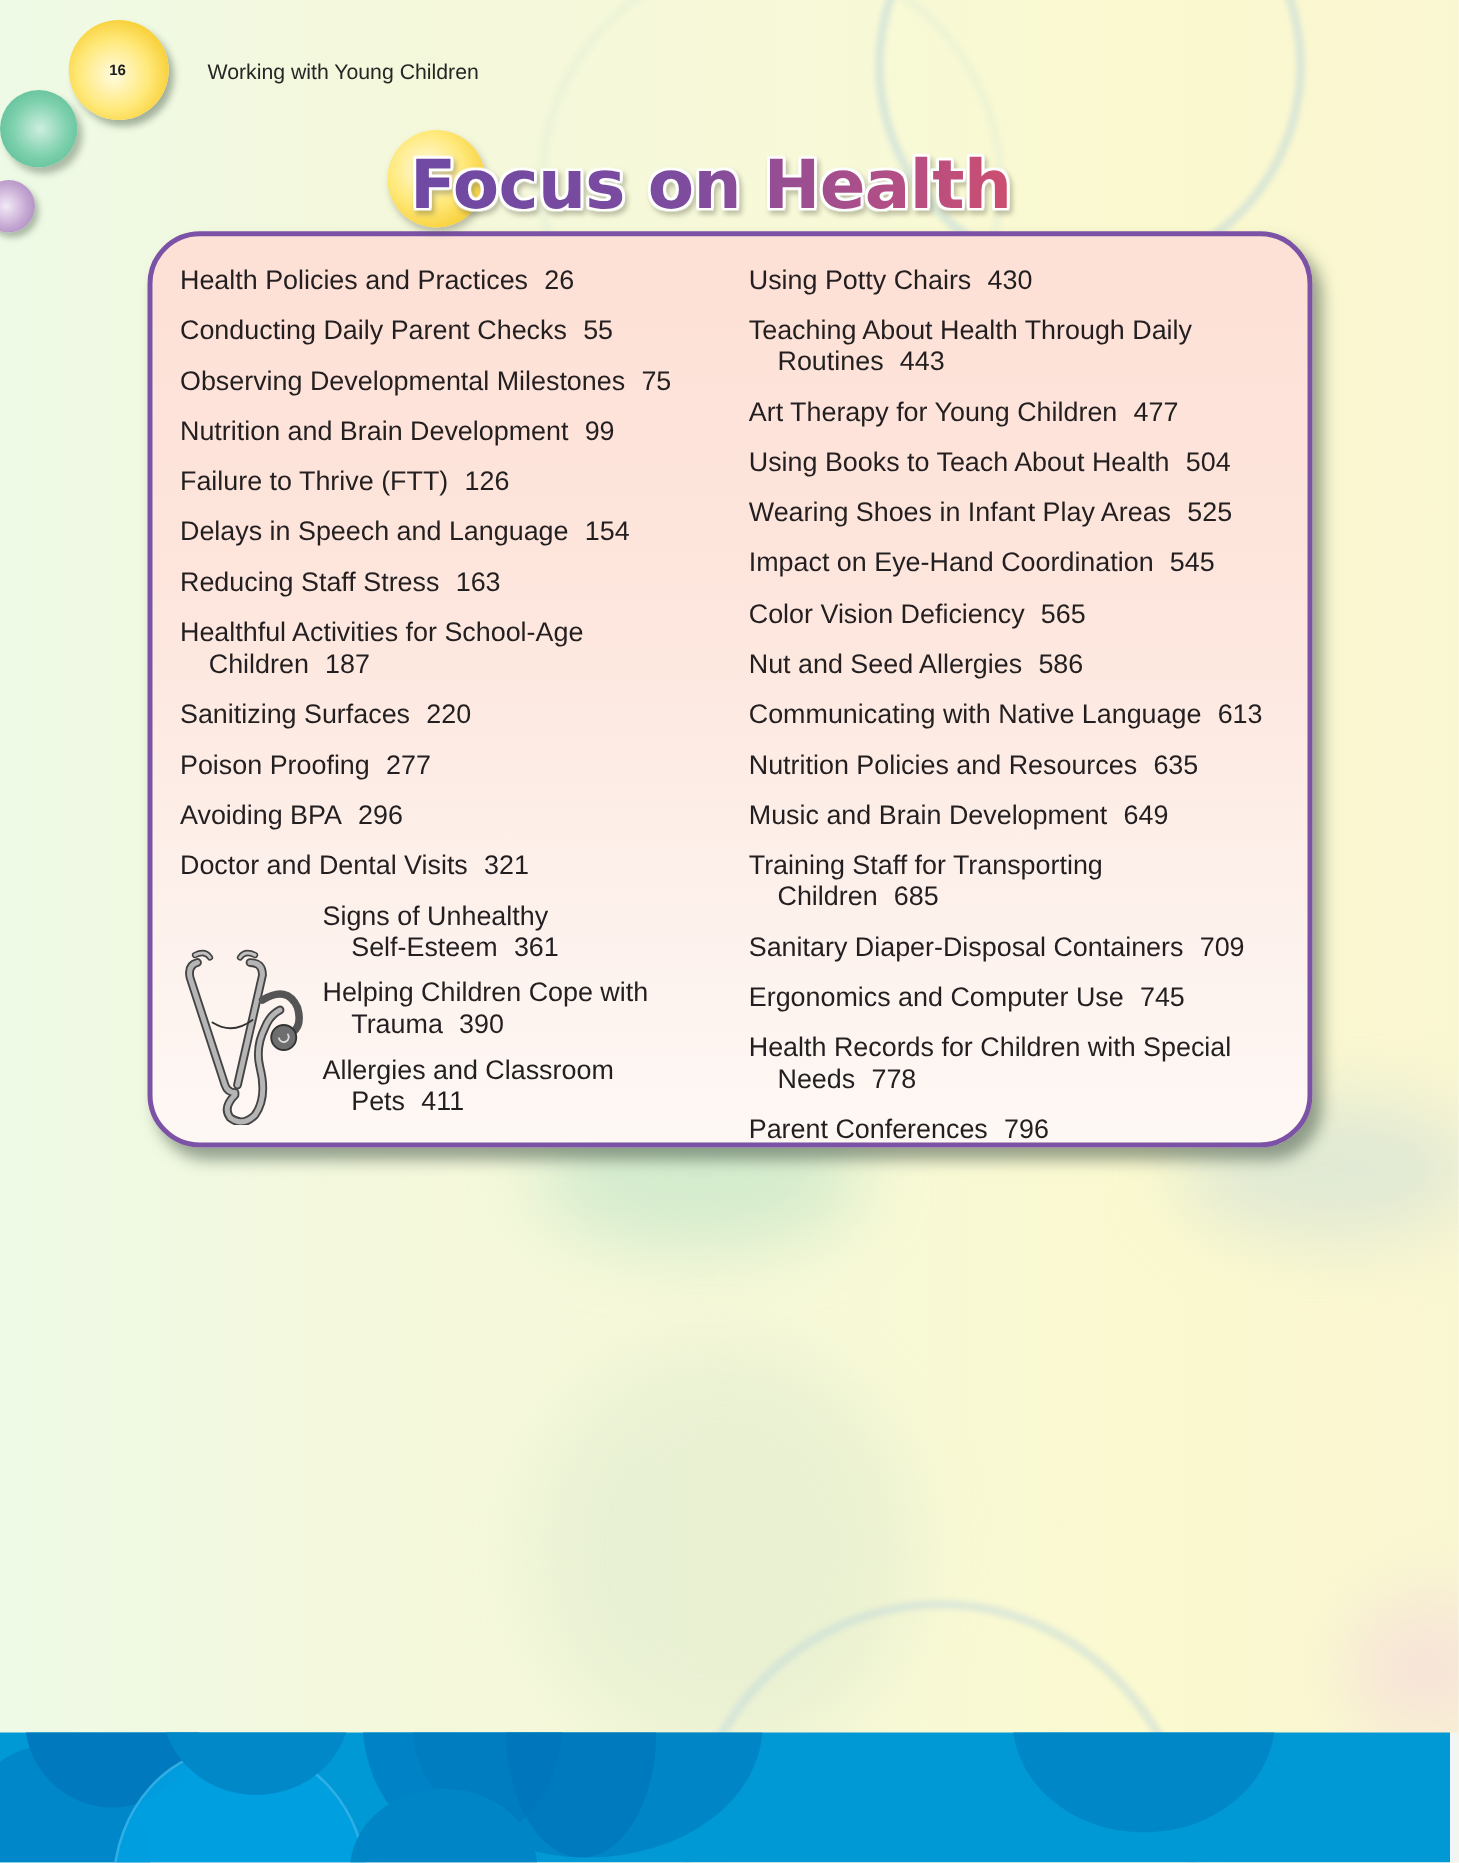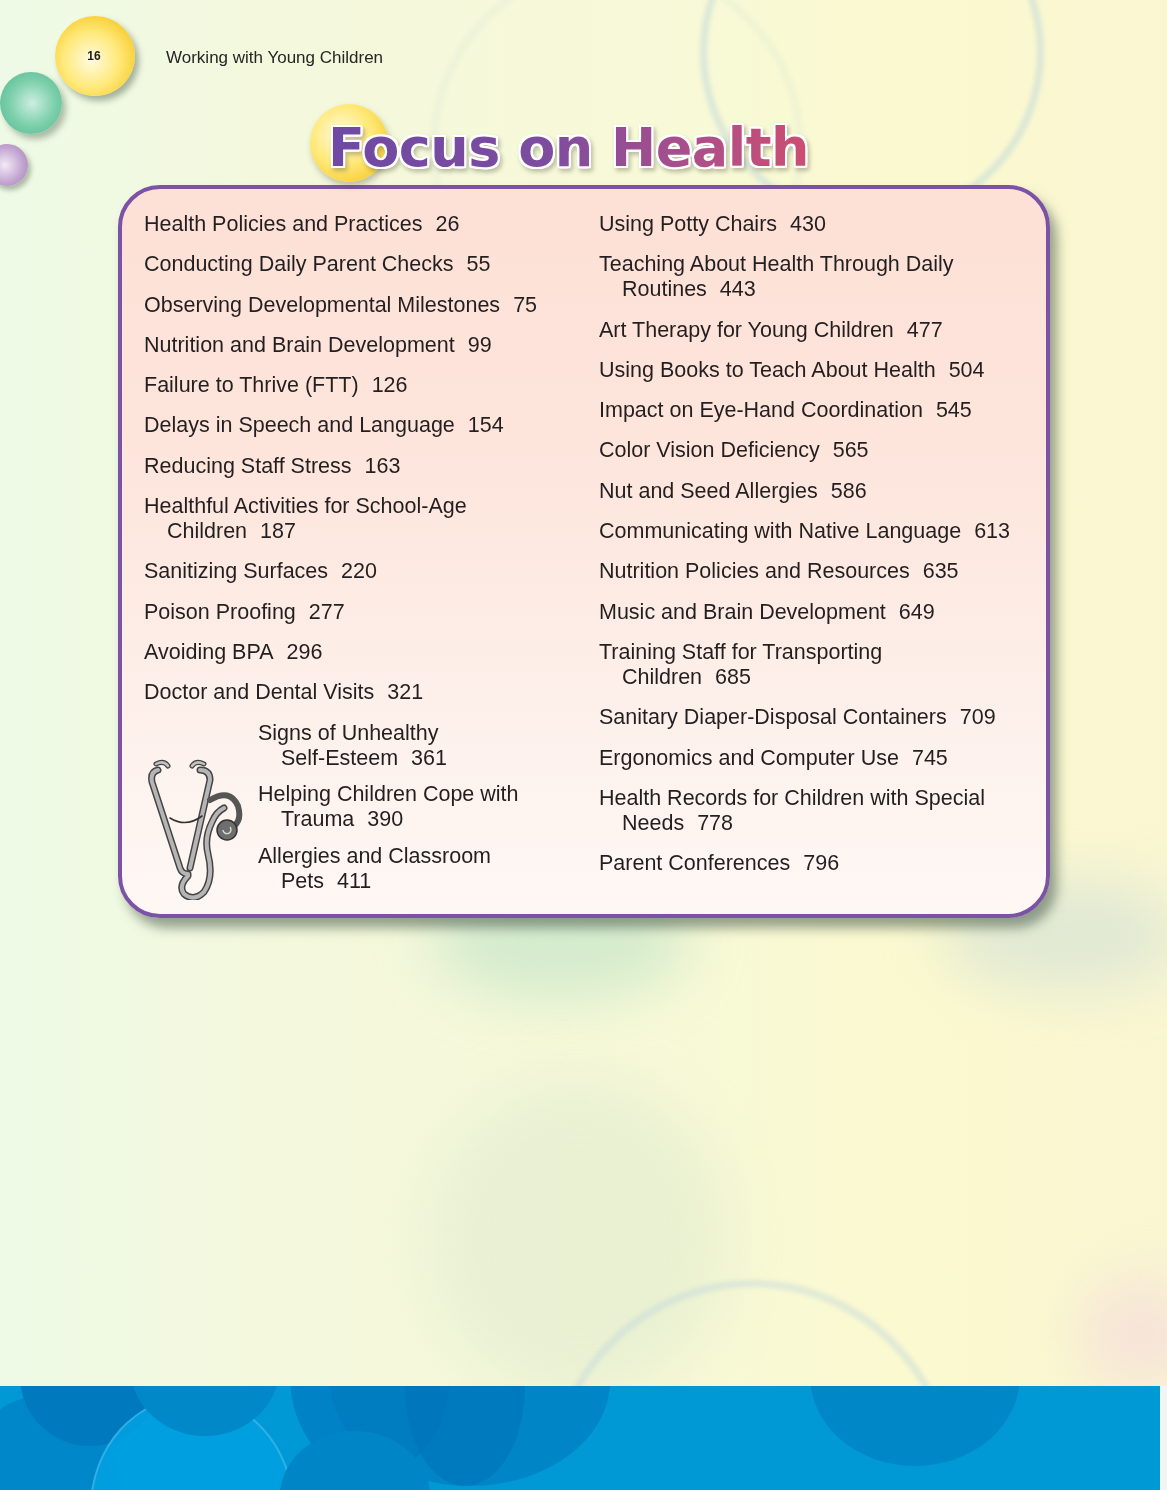--- a/index.html
+++ b/index.html
@@ -136,20 +136,21 @@
       <div class="entry"><span>Helping Children Cope with</span><span class="l2"><span>Trauma</span><span class="num">390</span></span></div>
       <div class="entry"><span>Allergies and Classroom</span><span class="l2"><span>Pets</span><span class="num">411</span></span></div>
     </div>
   </div>
 
   <div class="col right">
     <div class="entry"><span>Using Potty Chairs</span><span class="num">430</span></div>
     <div class="entry"><span>Teaching About Health Through Daily</span><span class="l2"><span>Routines</span><span class="num">443</span></span></div>
     <div class="entry"><span>Art Therapy for Young Children</span><span class="num">477</span></div>
     <div class="entry"><span>Using Books to Teach About Health</span><span class="num">504</span></div>
+    <div class="entry"><span>Wearing Shoes in Infant Play Areas</span><span class="num">525</span></div>
     <div class="entry"><span>Impact on Eye-Hand Coordination</span><span class="num">545</span></div>
     <div class="entry"><span>Color Vision Deficiency</span><span class="num">565</span></div>
     <div class="entry"><span>Nut and Seed Allergies</span><span class="num">586</span></div>
     <div class="entry"><span>Communicating with Native Language</span><span class="num">613</span></div>
     <div class="entry"><span>Nutrition Policies and Resources</span><span class="num">635</span></div>
     <div class="entry"><span>Music and Brain Development</span><span class="num">649</span></div>
     <div class="entry"><span>Training Staff for Transporting</span><span class="l2"><span>Children</span><span class="num">685</span></span></div>
     <div class="entry"><span>Sanitary Diaper-Disposal Containers</span><span class="num">709</span></div>
     <div class="entry"><span>Ergonomics and Computer Use</span><span class="num">745</span></div>
     <div class="entry"><span>Health Records for Children with Special</span><span class="l2"><span>Needs</span><span class="num">778</span></span></div>

